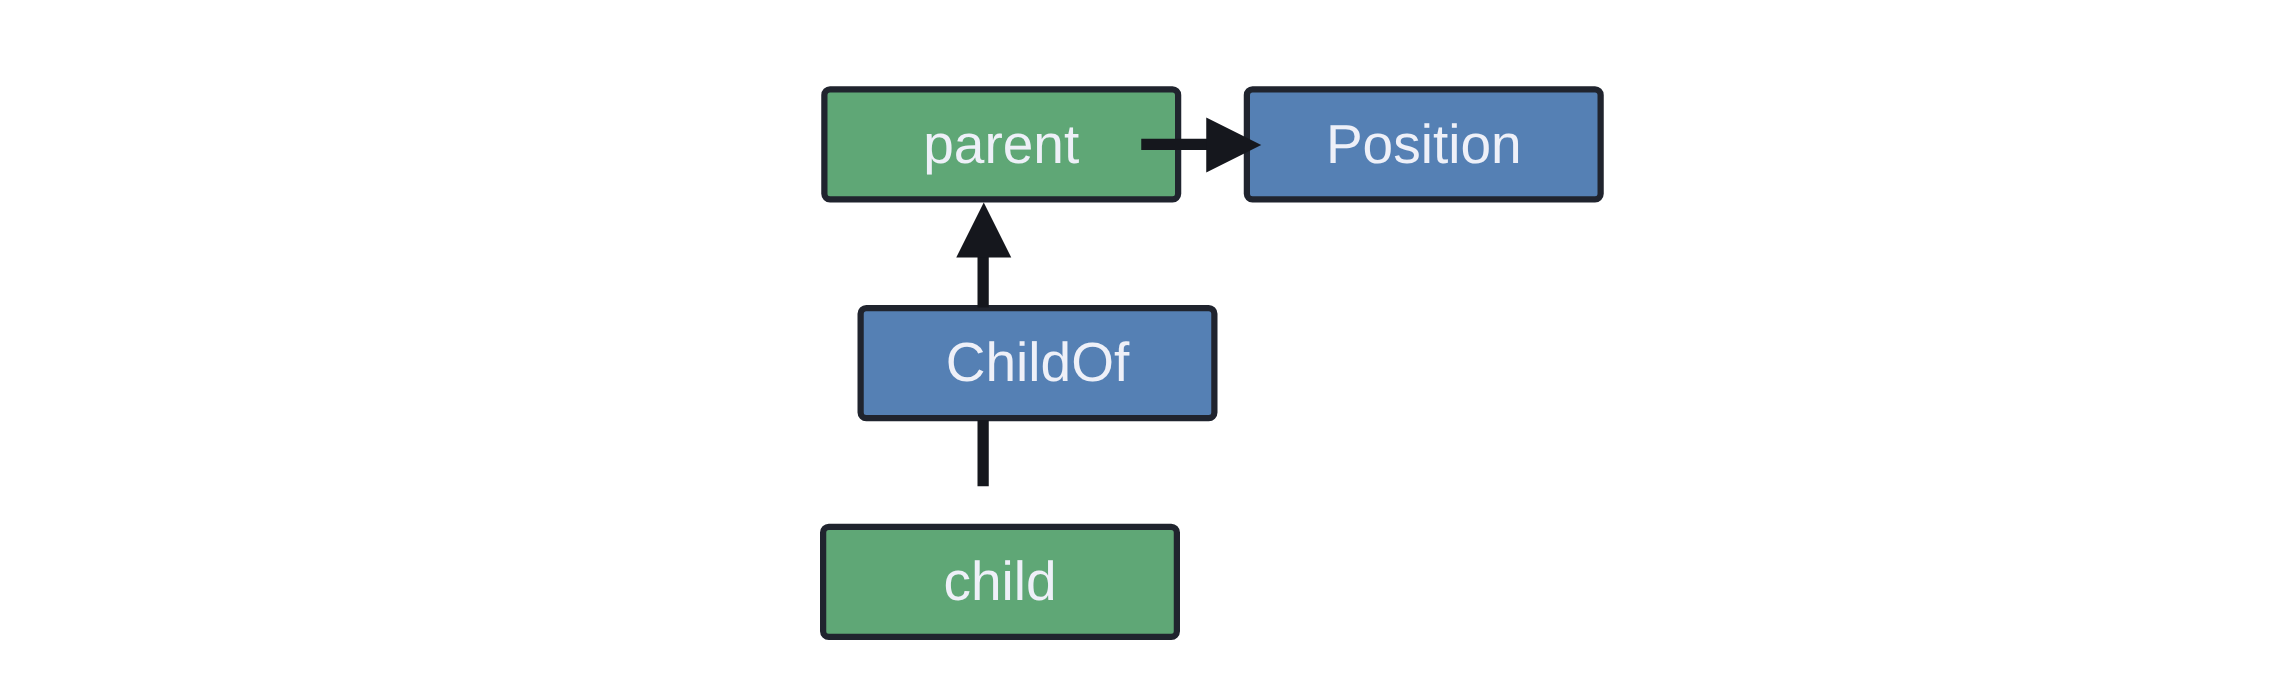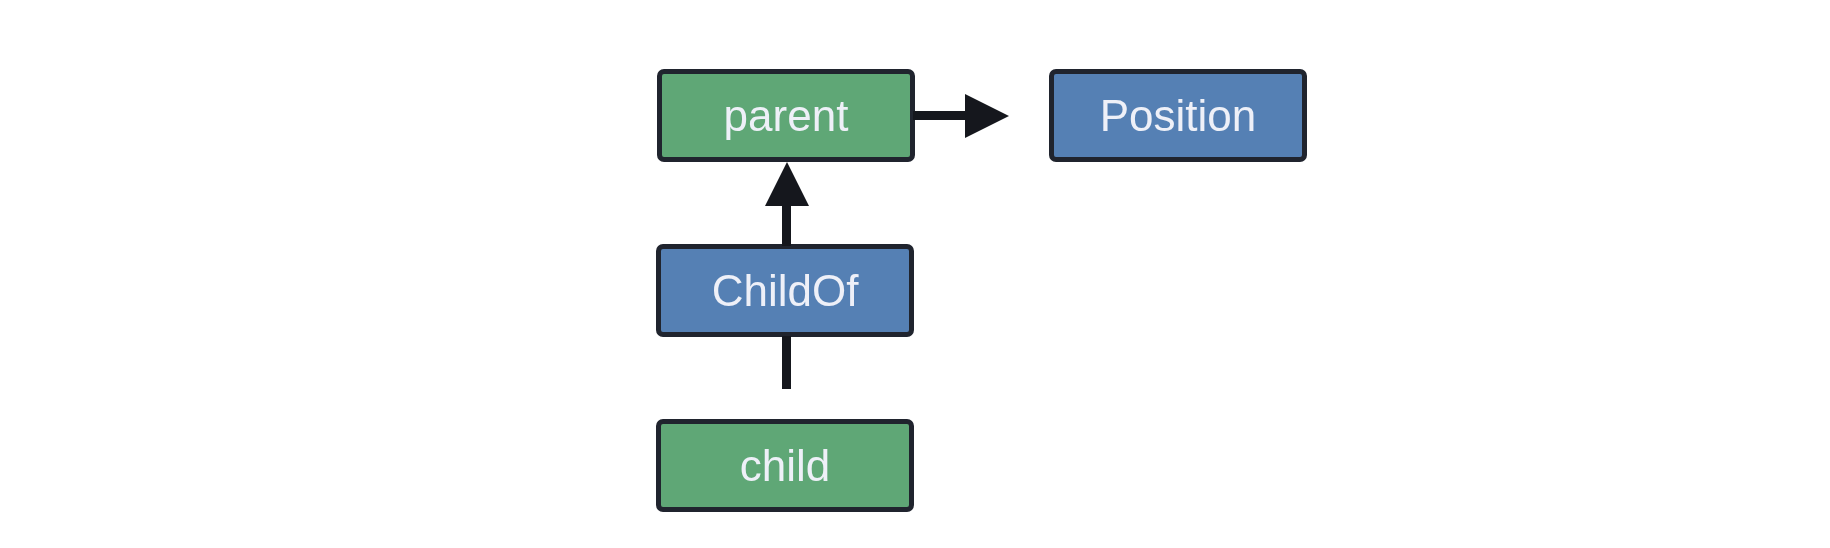--- a/index.html
+++ b/index.html
@@ -15,42 +15,42 @@
   .canvas {
     position: relative;
     width: 1830px;
     height: 548px;
     background: var(--canvas);
     overflow: hidden;
     font-family: "Liberation Sans", sans-serif;
   }
   .node {
     position: absolute;
-    width: 258px;
+    width: 288px;
     height: 93px;
     border: 5px solid var(--node-outline);
     border-radius: 7px;
     display: flex;
     align-items: center;
     justify-content: center;
   }
   .node .label {
     color: var(--label-text);
     font-size: 44px;
     font-weight: 400;
     line-height: 1;
     letter-spacing: 0px;
     user-select: none;
   }
   .fill-entity    { background: var(--entity-fill); }
   .fill-component { background: var(--component-fill); }
 
   .node-parent   { left: 657px;  top: 69px;  }
-  .node-position { left: 1049px; top: 69px;  }
-  .node-childof  { left: 656px;  top: 244px; }
+  .node-position { left: 995px; top: 69px;  }
+  .node-childof  { left: 686px;  top: 244px; }
   .node-child    { left: 656px;  top: 387px; margin-top: 32px; }
 
   .shaft { position: absolute; background: var(--connector); }
   .shaft-h { height: 9px; }
   .shaft-v { width: 9px; }
 
   .head { position: absolute; width: 0; height: 0; }
   .head-right {
     border-top: 22px solid transparent;
     border-bottom: 22px solid transparent;

